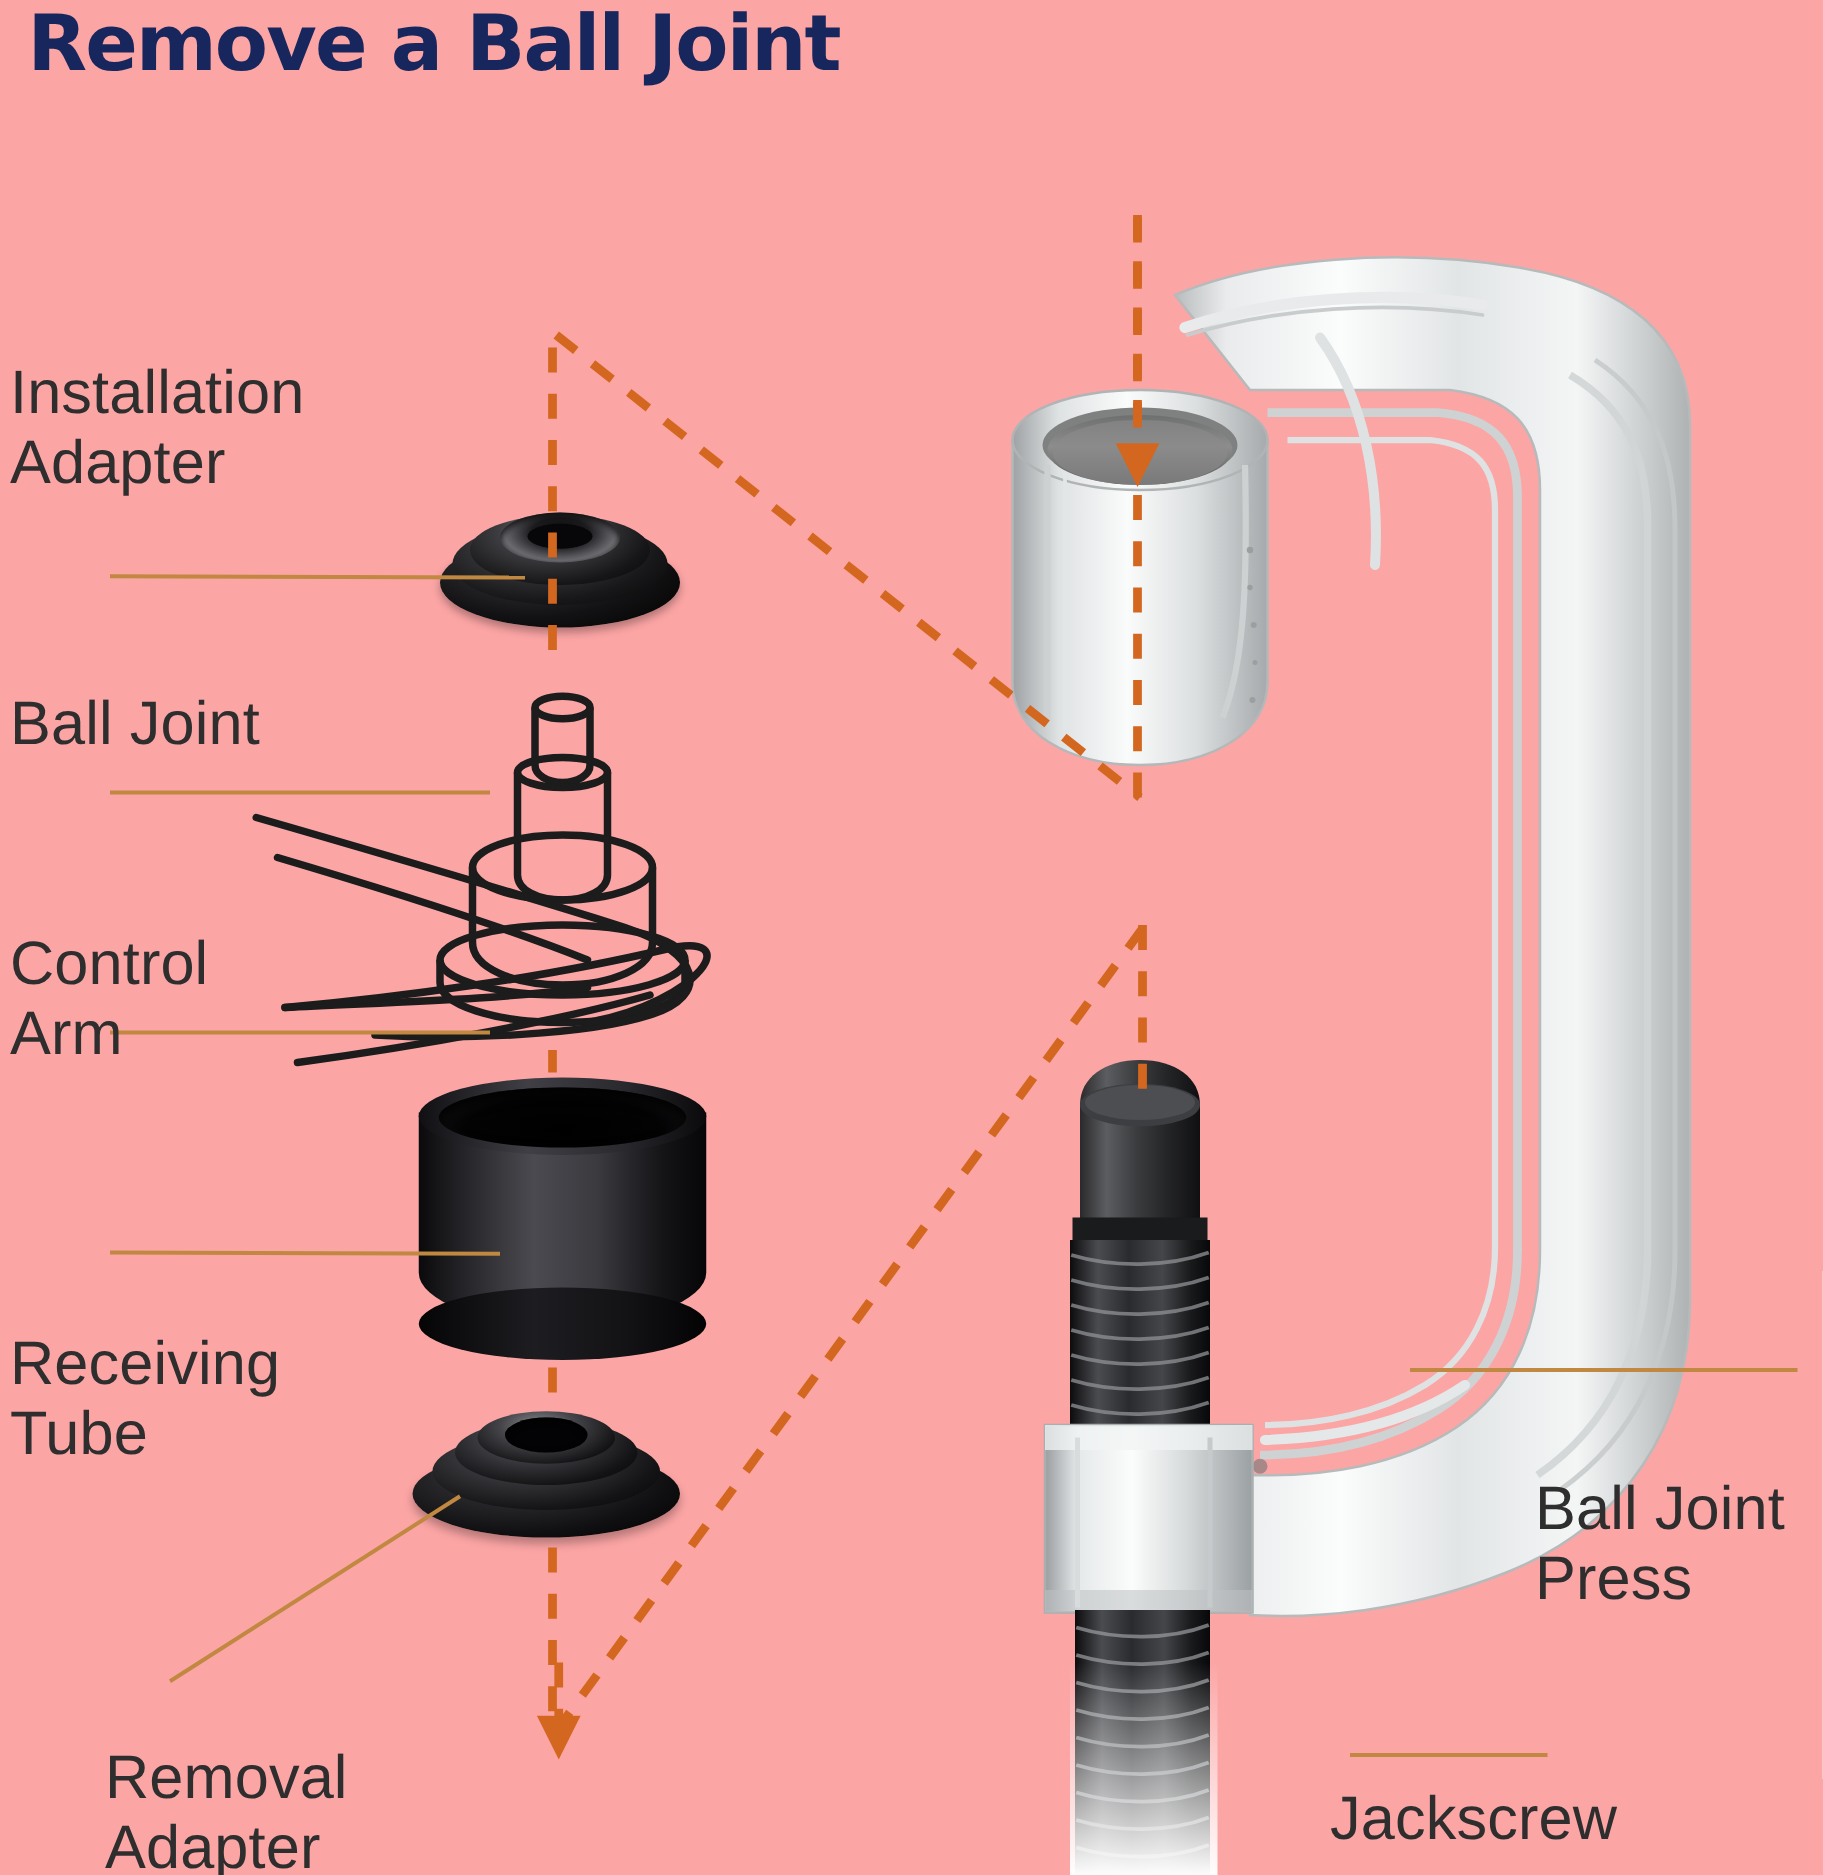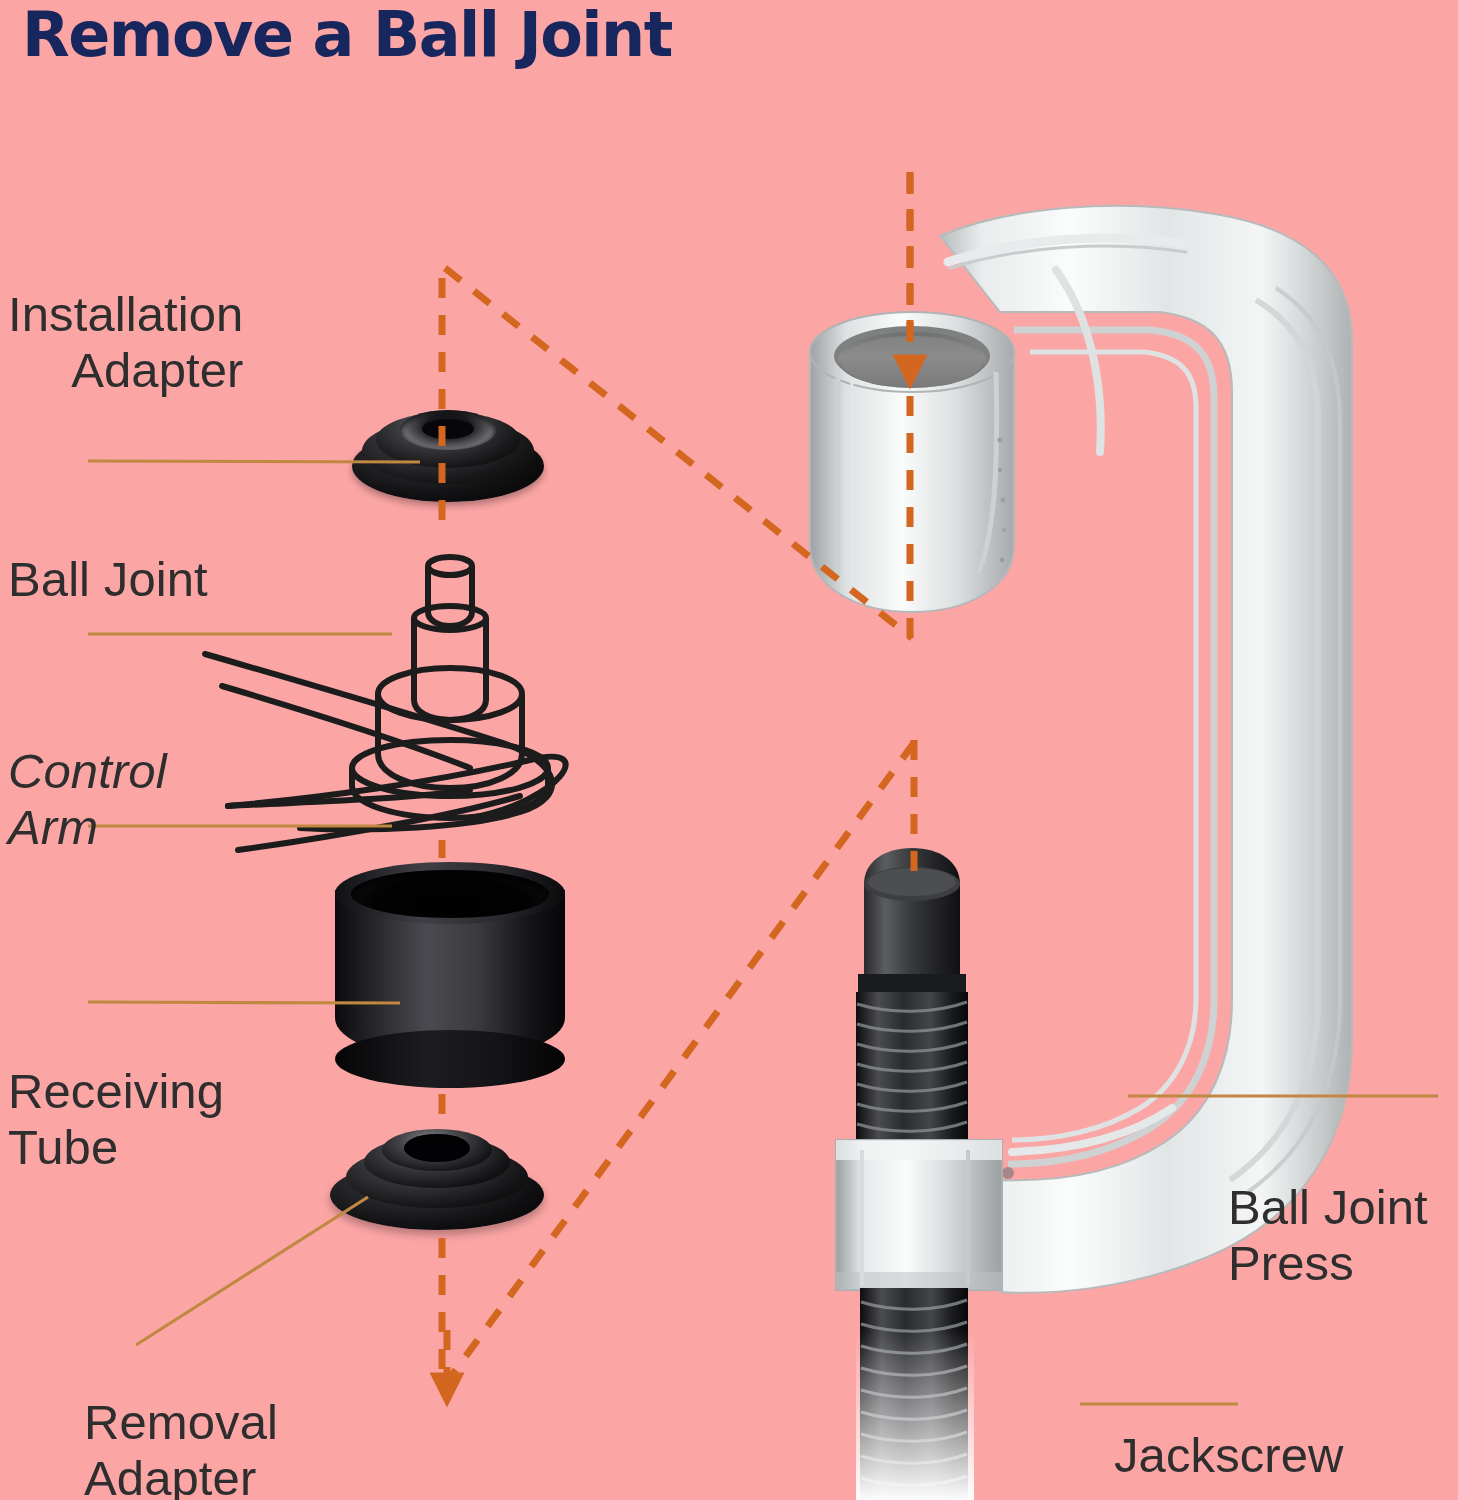--- a/index.html
+++ b/index.html
@@ -357,26 +357,26 @@
 
       <path d="M 442 840 L 442 858"></path>
       <path d="M 442 1094 L 442 1118"></path>
       <path d="M 442 1238 L 442 1386"></path>
       <path d="M 444 1386 L 916 740"></path>
       <path d="M 914 740 L 914 872"></path>
       <path d="M 447 1330 L 447 1390" marker-end="url(#arrowOrange)"></path>
     </g>
   </svg>
 
-  <div class="label" style="left:8px;  top:287px;text-align:right;">Installation
+  <div class="label" style="left:8px;  top:287px;">Installation
 Adapter</div>
   <div class="label" style="left:8px;  top:552px;">Ball Joint</div>
-  <div class="label" style="left:8px;  top:744px;font-style:italic;">Control
+  <div class="label" style="left:8px;  top:744px;">Control
 Arm</div>
   <div class="label" style="left:8px;  top:1018px;margin-top:46px;">Receiving
 Tube</div>
   <div class="label" style="left:84px; top:1378px;margin-top:17px;">Removal
 Adapter</div>
   <div class="label" style="left:1228px;top:1180px;">Ball Joint
 Press</div>
-  <div class="label" style="left:1114px;top:1428px;">Jackscrew</div>
+  <div class="label" style="left:1064px;top:1428px;">Jackscrew</div>
 
 </div>
 
 </body></html>

